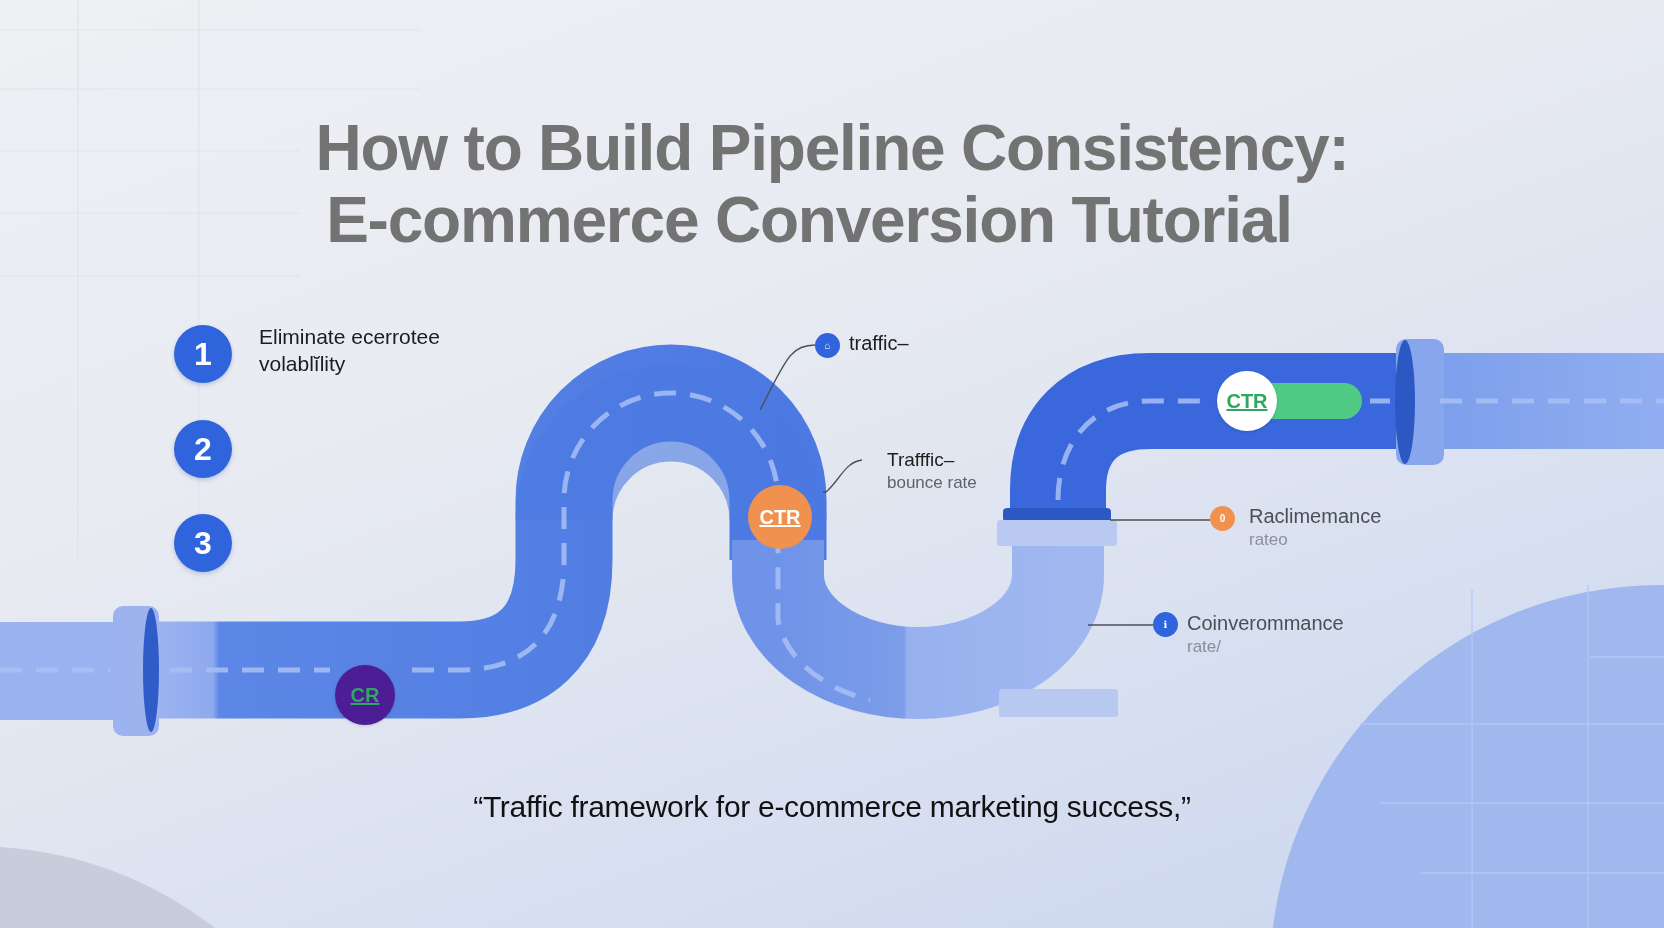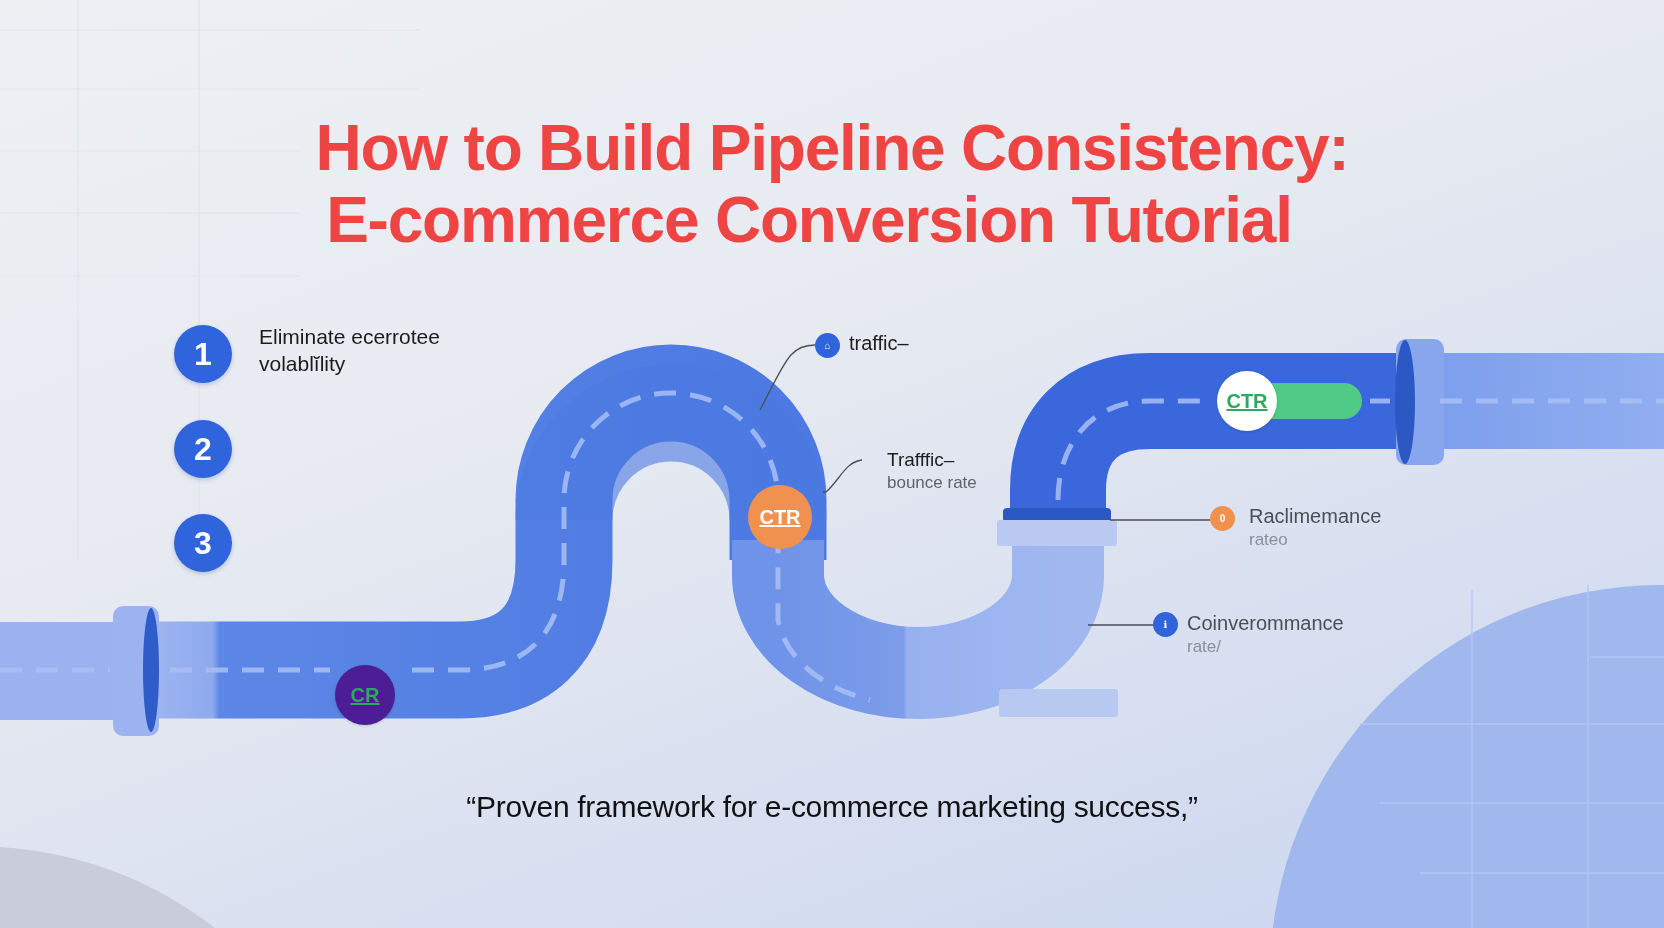--- a/index.html
+++ b/index.html
@@ -5,21 +5,21 @@
   html, body { margin: 0; padding: 0; }
   body {
     width: 1664px; height: 928px; overflow: hidden; position: relative;
     font-family: "Liberation Sans", "DejaVu Sans", sans-serif;
     background: linear-gradient(160deg, #eef0f4 0%, #e7eaf1 40%, #d6def0 75%, #c9d5ef 100%);
   }
   .layer { position: absolute; left: 0; top: 0; width: 1664px; height: 928px; }
   .title {
     position: absolute; left: 0; top: 112px; width: 1664px; text-align: center;
     font-family: "Liberation Sans", sans-serif; font-weight: 700; font-size: 64px;
-    line-height: 72px; color: #ef4444; letter-spacing: -1.2px;
+    line-height: 72px; color: #737373; letter-spacing: -1.2px;
   }
   .title span { display: block; }
   .title .l2 { margin-left: -46px; }
   .step { position: absolute; left: 174px; display: flex; align-items: flex-start; }
   .step .num {
     width: 58px; height: 58px; border-radius: 50%; background: #2f64dc;
     color: #fff; font-weight: 700; font-size: 32px; display: flex; align-items: center; justify-content: center;
     box-shadow: 0 2px 4px rgba(40,70,160,0.25);
   }
   .step .txt { margin-left: 27px; margin-top: -2px; font-size: 21px; line-height: 27px; color: #1c1c1c; }
@@ -164,13 +164,13 @@
 </div>
 <div class="callout" style="left:1249px; top:505px; color:#4a4f57;">
   <span>Rаclimemance</span>
   <span class="sub" style="color:#8a8f98;">rateo</span>
 </div>
 <div class="callout" style="left:1187px; top:612px; color:#4a4f57;">
   <span>Coinverommance</span>
   <span class="sub" style="color:#8a8f98;">rate/</span>
 </div>
 
-<div class="quote">“Proven framework for e-commerce marketing success,”</div>
+<div class="quote">“Traffic framework for e-commerce marketing success,”</div>
 
 </body></html>

